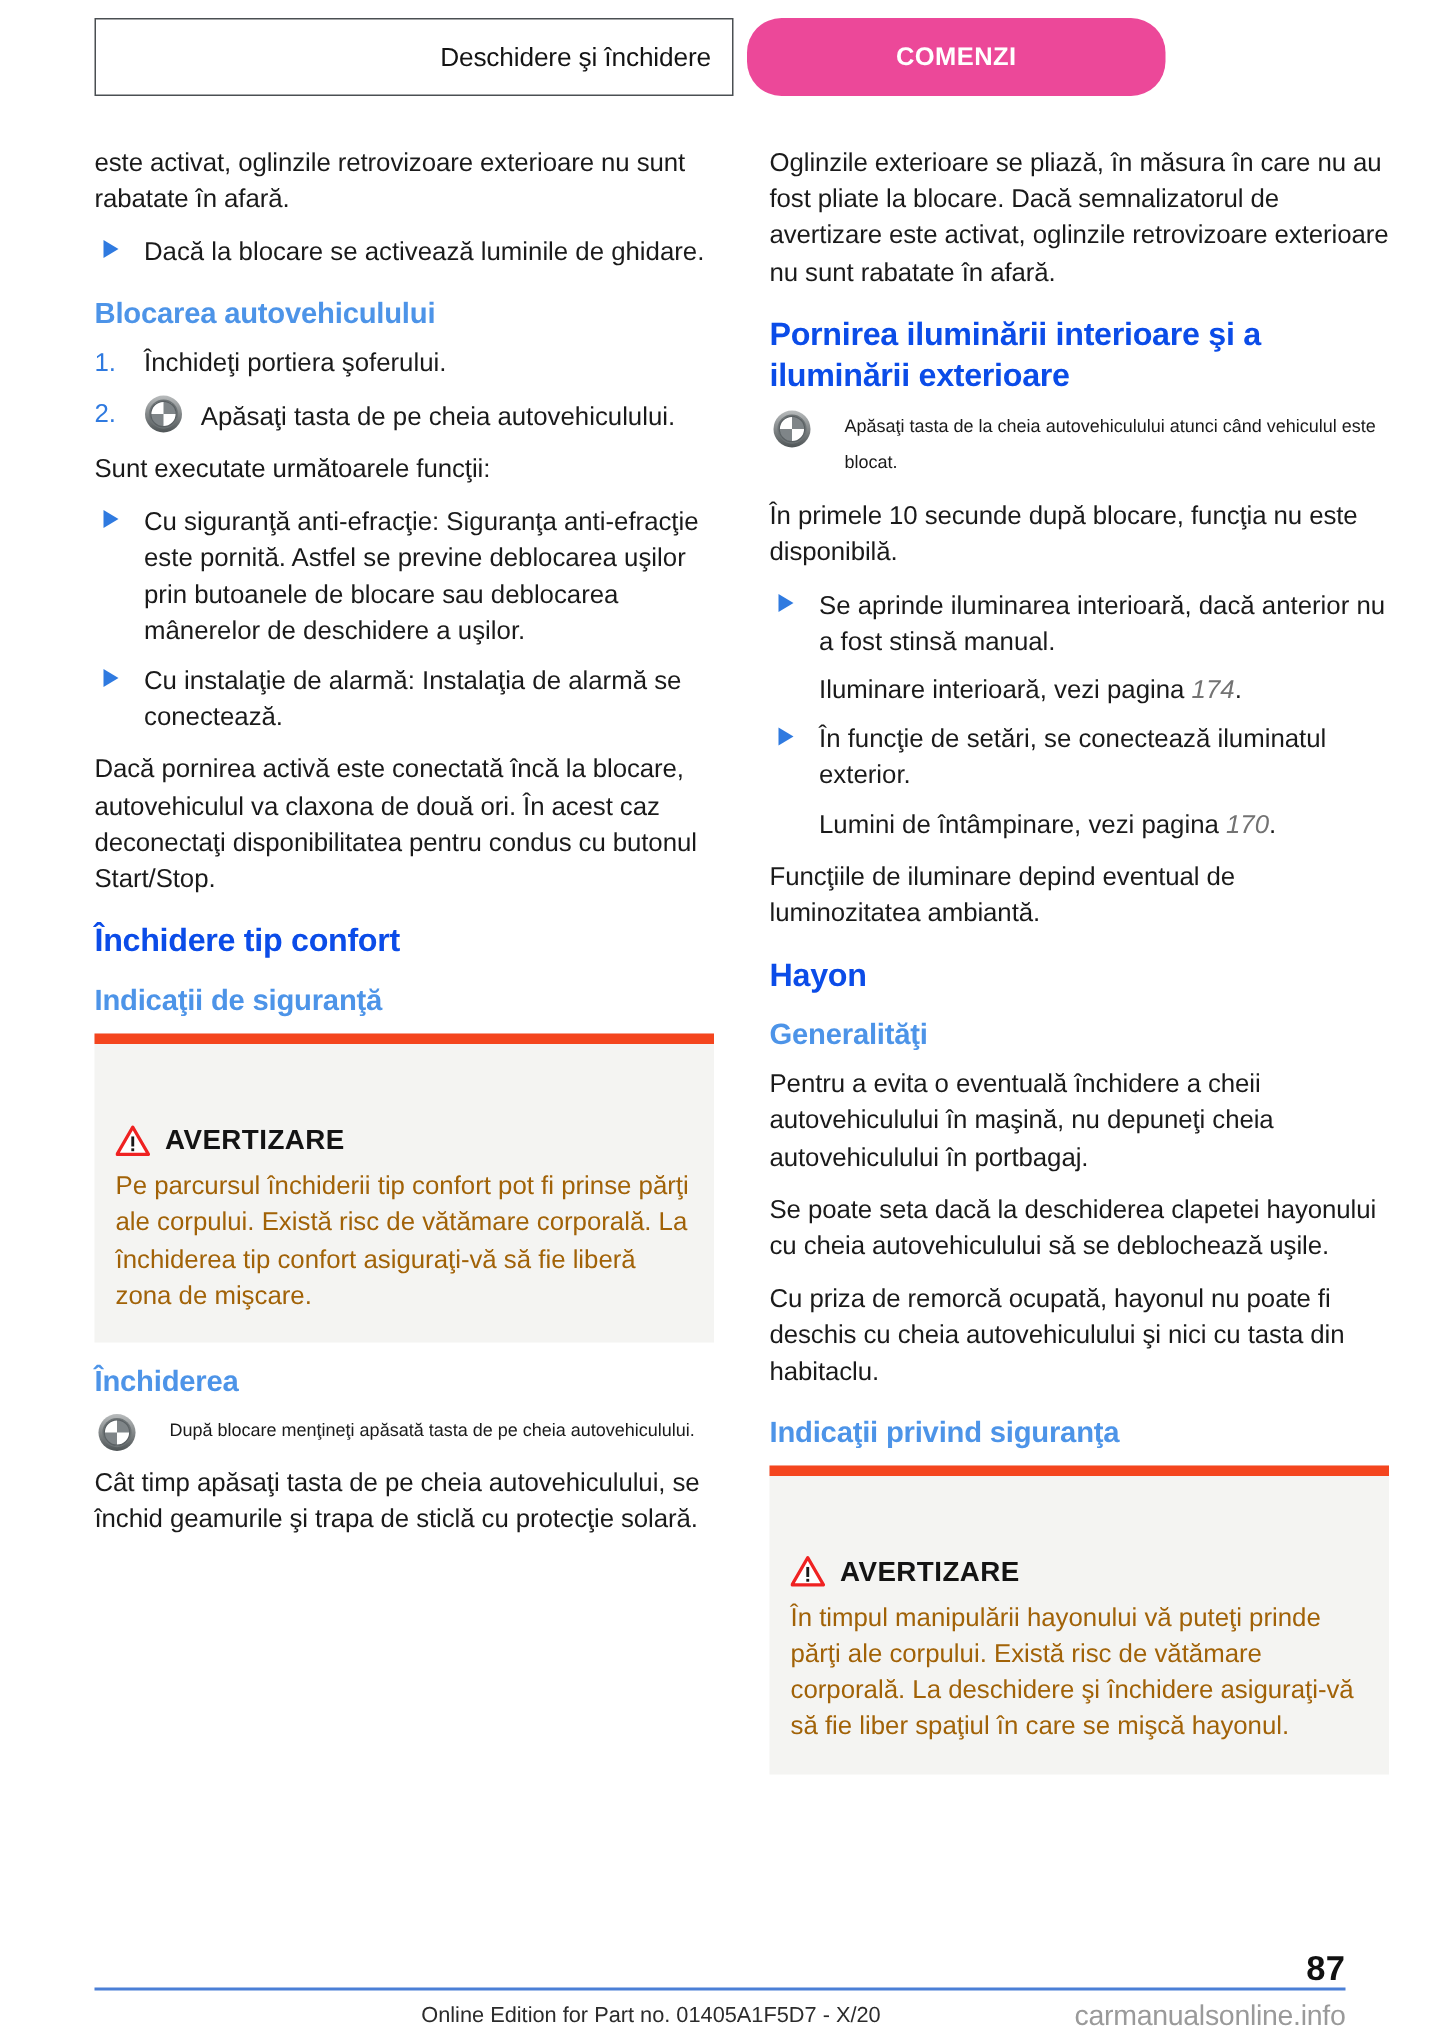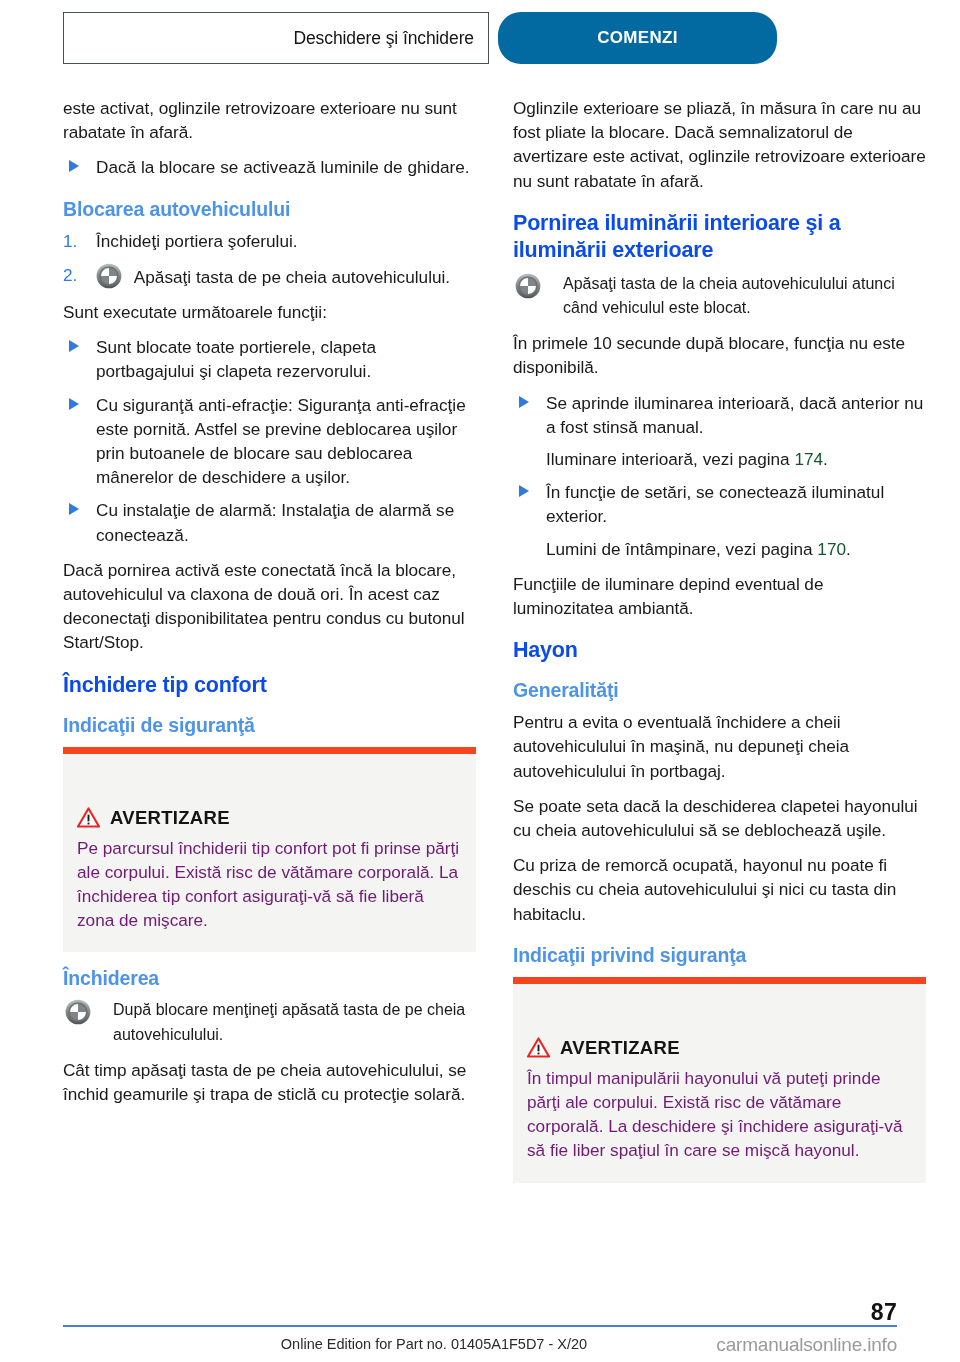--- a/index.html
+++ b/index.html
@@ -37,21 +37,21 @@
     padding-right: 14px;
   }
   .header-tab-title span {
     font-size: 17.5px;
     color: #141414;
     letter-spacing: -0.1px;
   }
   .header-tab-chapter {
     flex: 0 0 279px;
     margin-left: 9px;
-    background: #0369a1;
+    background: #ec4899;
     display: flex;
     align-items: center;
     justify-content: center;
     border-radius: 23px;
   }
   .header-tab-chapter span {
     font-size: 17px;
     font-weight: bold;
     color: #ffffff;
     letter-spacing: 0.3px;
@@ -85,21 +85,21 @@
   h2.head2 {
     margin: 16px 0 7px 0;
     font-size: 19.5px;
     line-height: 26px;
     font-weight: bold;
     color: #4d94e8;
     letter-spacing: -0.15px;
   }
   h2.head2.tight { margin-top: 13px; }
 
-  .pageref { color: #14532d; }
+  .pageref { color: #737373; font-style: italic; }
 
   
   ul.tri {
     margin: 0 0 11px 0;
     padding: 0;
     list-style: none;
   }
   ul.tri > li {
     position: relative;
     padding-left: 33px;
@@ -150,21 +150,21 @@
   .bmw-icon {
     display: inline-block;
     vertical-align: -6px;
     width: 26px;
     height: 26px;
     margin-right: 8px;
   }
   .bmw-row {
     position: relative;
     padding-left: 50px;
-    font-size: 16px;
+    font-size: 12px;
     line-height: 24.2px;
     margin: 0 0 11px 0;
   }
   .bmw-row .bmw-icon {
     position: absolute;
     left: 2px;
     top: 1px;
     margin: 0;
   }
 
@@ -185,21 +185,21 @@
   .warn-tri { width: 23px; height: 21px; margin-right: 10px; flex: 0 0 auto; }
   .warn-title {
     font-size: 18.5px;
     font-weight: bold;
     color: #141414;
     letter-spacing: 0.3px;
   }
   .warn-body {
     font-size: 17.2px;
     line-height: 24.2px;
-    color: #701a75;
+    color: #a16207;
     margin: 0;
   }
 
   
   .footer-rule {
     position: absolute;
     left: 63px;
     top: 1325px;
     width: 834px;
     height: 2px;
@@ -282,24 +282,20 @@
       </span>
       <span>Apăsaţi tasta de pe cheia autovehiculului.</span>
     </li>
   </ol>
 
   <p class="body">Sunt executate următoarele funcţii:</p>
 
   <ul class="tri">
     <li>
       <span class="tri-marker"></span>
-      <span>Sunt blocate toate portierele, clapeta portbagajului şi clapeta rezervorului.</span>
-    </li>
-    <li>
-      <span class="tri-marker"></span>
       <span>Cu siguranţă anti-efracţie: Siguranţa anti-efracţie este pornită. Astfel se previne deblocarea uşilor prin butoanele de blocare sau deblocarea mânerelor de deschidere a uşilor.</span>
     </li>
     <li>
       <span class="tri-marker"></span>
       <span>Cu instalaţie de alarmă: Instalaţia de alarmă se conectează.</span>
     </li>
   </ul>
 
   <p class="body">Dacă pornirea activă este conectată încă la blocare, autovehiculul va claxona de două ori. În acest caz deconectaţi disponibilitatea pentru condus cu butonul Start/Stop.</p>
 

